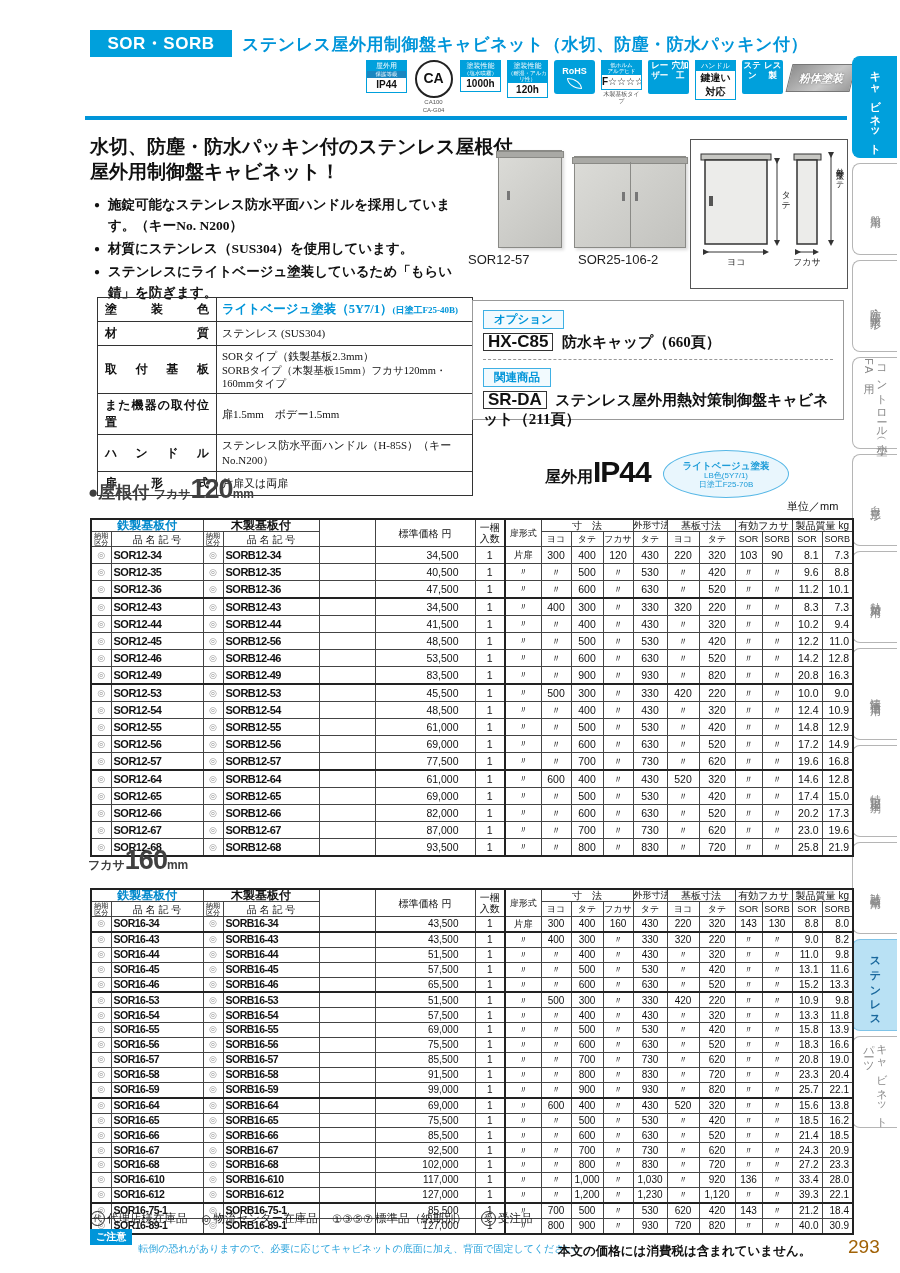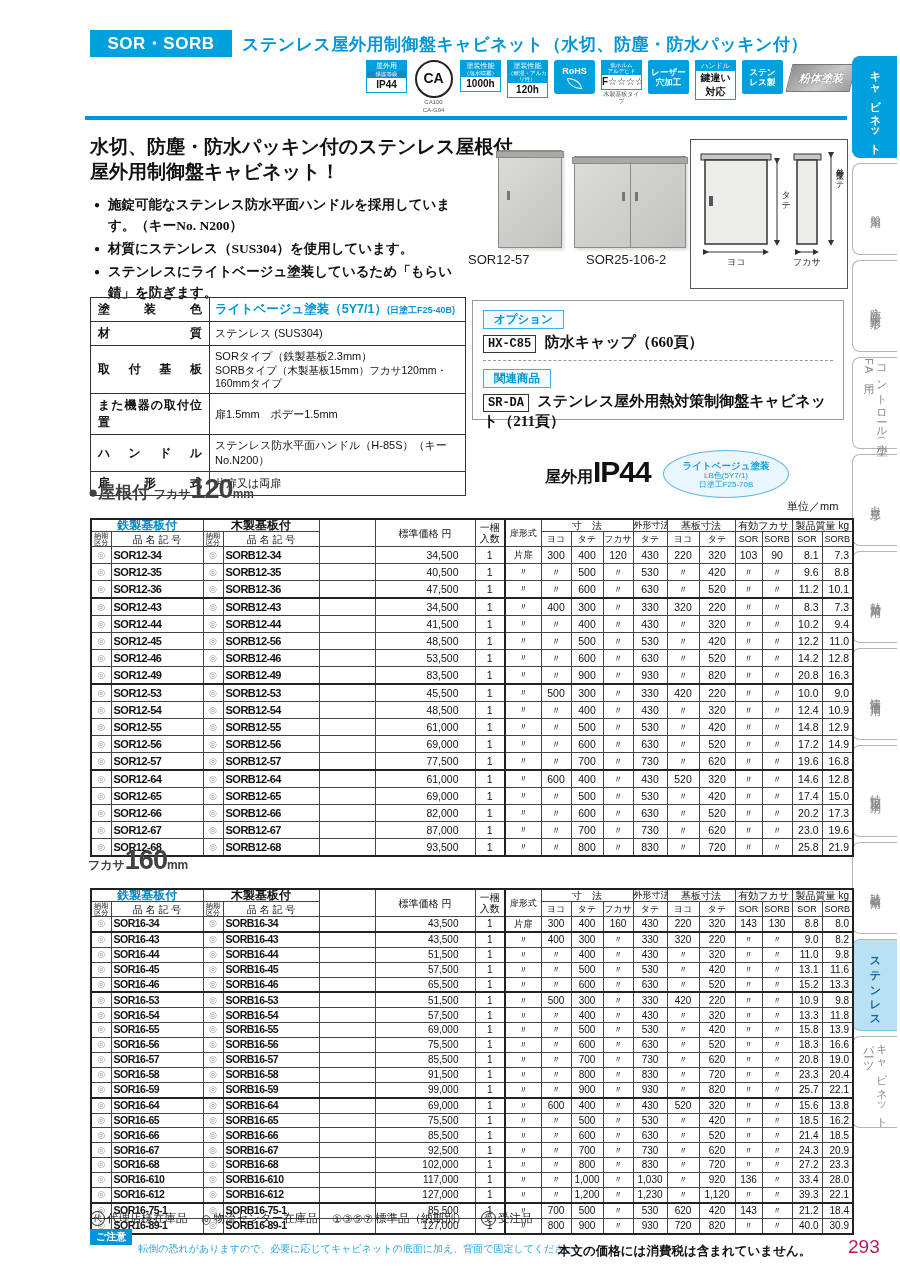--- a/index.html
+++ b/index.html
@@ -10,21 +10,21 @@
               color:#fff;font-size:17px;font-weight:bold;text-align:center;line-height:27px;letter-spacing:.5px;}
   .page-title{position:absolute;left:242px;top:33px;font-size:17px;font-weight:bold;color:#0095d9;letter-spacing:.5px;}
   .badge-row{position:absolute;left:366px;top:60px;display:flex;gap:6px;align-items:flex-start;}
   .badge{width:41px;font-size:7px;text-align:center;}
   .b-frame{border:1px solid #00a0dc;overflow:hidden;}
   .b-top{background:#00a0dc;color:#fff;padding:1px 0;line-height:8px;}
   .b-top .sm{font-size:5.5px;display:block;line-height:6px;}
   .b-bot{background:#fff;color:#111;font-weight:bold;font-size:10px;line-height:14px;}
   .b-sub{color:#555;font-size:6px;line-height:7px;margin-top:1px;}
   .b-solid{background:#00a0dc;color:#fff;font-size:8.5px;line-height:10px;font-weight:bold;
-           height:34px;display:flex;flex-direction:column;justify-content:center;border-radius:2px;}
+           height:34px;display:flex;flex-direction:row;justify-content:center;border-radius:2px;}
   .b-ca{width:34px;height:34px;border:2px solid #222;border-radius:50%;margin:0 auto;
         font-size:14px;font-weight:bold;line-height:32px;color:#111;background:#fff;}
   .b-rohs{background:#00a0dc;color:#fff;height:34px;border-radius:3px;display:flex;flex-direction:column;align-items:center;justify-content:center;gap:2px;}
   .b-rohs .t{font-weight:bold;font-size:9px;}
   .leaf{width:13px;height:9px;border:1.5px solid #fff;border-radius:0 100% 0 100%;}
   .b-mid{background:#1b86c0;color:#fff;font-size:5.5px;line-height:7px;}
   .b-powder{width:62px;height:26px;margin-top:4px;background:linear-gradient(135deg,#8e8e8e,#c9c9c9 60%,#9a9a9a);
             transform:skewX(-14deg);border:1px solid #777;display:flex;align-items:center;justify-content:center;}
   .b-powder span{transform:skewX(14deg);color:#fff;font-weight:bold;font-size:11px;font-style:italic;text-shadow:0 0 2px #666;}
   .blue-rule{position:absolute;left:85px;top:116px;width:762px;height:4px;background:#0095d9;}
@@ -45,31 +45,31 @@
   .cab{position:absolute;background:linear-gradient(135deg,#dcdcd8,#c2c2be);border:1px solid #8a8a86;box-shadow:2px 2px 3px rgba(0,0,0,.15);}
   .cab .roof{position:absolute;top:0;left:-3px;right:-3px;height:5px;background:#a9a9a5;border:1px solid #8a8a86;}
   .cab .seam{position:absolute;top:5px;bottom:0;left:50%;width:1px;background:#8a8a86;}
   .cab .hnd{position:absolute;width:3px;height:9px;background:#777;}
   .photo-cap{position:absolute;font-size:13px;color:#222;}
   
   .dim-box{position:absolute;left:690px;top:139px;width:156px;height:148px;border:1.5px solid #555;background:#fff;}
   .dim-label{position:absolute;font-size:9px;color:#222;}
   .dim-label.vert{writing-mode:vertical-rl;letter-spacing:1px;}
   
-  .spec{position:absolute;left:90px;top:297px;width:376px;border-collapse:collapse;}
+  .spec{position:absolute;left:97px;top:297px;width:376px;border-collapse:collapse;font-family:Liberation Serif, serif;}
   .spec th,.spec td{border:1.5px solid #333;font-size:11px;padding:3px 5px;text-align:left;}
   .spec th{width:104px;font-size:12px;font-weight:bold;text-align:justify;text-align-last:justify;padding:3px 7px;}
   .spec .accent{color:#0095d9;font-weight:bold;font-size:12.5px;}
   .spec .small{font-size:9px;color:#0095d9;font-weight:bold;}
   .spec .v2{display:block;font-size:10.5px;line-height:13px;}
   
   .opt-box{position:absolute;left:472px;top:300px;width:372px;height:120px;border:1px solid #999;padding:8px 10px;box-sizing:border-box;}
   .opt-tag{display:inline-block;border:1px solid #3fb0e4;color:#0095d9;font-size:11.5px;font-weight:bold;
            padding:1px 10px;background:#f2fafe;margin-bottom:4px;}
-  .code-box{display:inline-block;border:1.5px solid #333;font-size:12px;font-weight:bold;padding:0 4px;line-height:16px;font-family:Liberation Mono, monospace;}
+  .code-box{display:inline-block;border:1.5px solid #333;font-size:17px;font-weight:bold;padding:0 4px;line-height:16px;}
   .opt-text{font-family:"Liberation Serif","DejaVu Serif",serif;font-size:15px;font-weight:bold;margin-left:4px;}
   .opt-sep{border-top:1px dashed #999;margin:7px 0;}
   
   .ip-banner{position:absolute;left:545px;top:455px;}
   .ip-use{font-size:16px;font-weight:bold;}
   .ip-rate{font-size:30px;font-weight:bold;letter-spacing:-1px;}
   .lb-oval{position:absolute;left:663px;top:450px;width:124px;height:46px;border:1.5px solid #56b7e6;background:#e9f6fd;
            border-radius:50%;display:flex;flex-direction:column;align-items:center;justify-content:center;color:#1d9cd8;}
   .lb-oval .l1{font-size:9.5px;font-weight:bold;line-height:11px;}
   .lb-oval .l2{font-size:8px;line-height:9px;}
@@ -100,21 +100,21 @@
   .ptable tbody tr.group-start td{border-top:2px solid #222;}
   
   .legend{position:absolute;left:90px;top:1211px;font-size:11.5px;color:#222;display:flex;gap:14px;align-items:center;}
   .legend .item{display:flex;align-items:center;gap:2px;}
   .circled{display:inline-block;width:13px;height:13px;border:1px solid #222;border-radius:50%;
            font-size:8.5px;line-height:13px;text-align:center;}
   .caution{position:absolute;left:90px;top:1229px;display:flex;gap:6px;align-items:flex-start;}
   .caution-badge{background:#0095d9;color:#fff;font-size:10px;font-weight:bold;padding:1px 6px;flex:none;}
   .caution-text{color:#2aa3dc;font-size:10px;line-height:13px;}
   .tax-note{position:absolute;left:558px;top:1243px;font-size:12.5px;font-weight:bold;color:#111;}
-  .page-num{position:absolute;left:848px;top:1236px;font-size:19px;color:#be185d;}
+  .page-num{position:absolute;left:848px;top:1236px;font-size:19px;color:#a16207;}
 </style>
 </head>
 <body>
 
 <div class="page">
 
   <div class="series-box">SOR・SORB</div>
   <div class="page-title">ステンレス屋外用制御盤キャビネット（水切、防塵・防水パッキン付）</div>
 
   <div class="badge-row">
@@ -211,21 +211,21 @@
     <div class="roof"></div>
       <div class="hnd" style="left:8px;top:40px;"></div>
   </div>
   <div class="photo-cap" style="left:468px;top:252px;">SOR12-57</div>
   <div class="cab" style="left:574px;top:156px;width:110px;height:90px;">
     <div class="roof"></div>
       <div class="seam"></div>
     <div class="hnd" style="left:47px;top:35px;"></div>
       <div class="hnd" style="left:60px;top:35px;"></div>
   </div>
-  <div class="photo-cap" style="left:578px;top:252px;margin-left:8px;">SOR25-106-2</div>
+  <div class="photo-cap" style="left:578px;top:252px;">SOR25-106-2</div>
 
   <div class="dim-box">
     <svg width="156" height="148" viewBox="0 0 156 148">
       <defs>
         <marker id="ah" markerWidth="6" markerHeight="6" refX="3" refY="3" orient="auto">
           <path d="M0,0 L6,3 L0,6 z" fill="#333"></path>
         </marker>
       </defs>
       <rect x="10" y="14" width="70" height="6" fill="#c7c7c3" stroke="#333" stroke-width="1"></rect>
       <rect x="14" y="20" width="62" height="84" fill="#ececea" stroke="#333" stroke-width="1.5"></rect>

